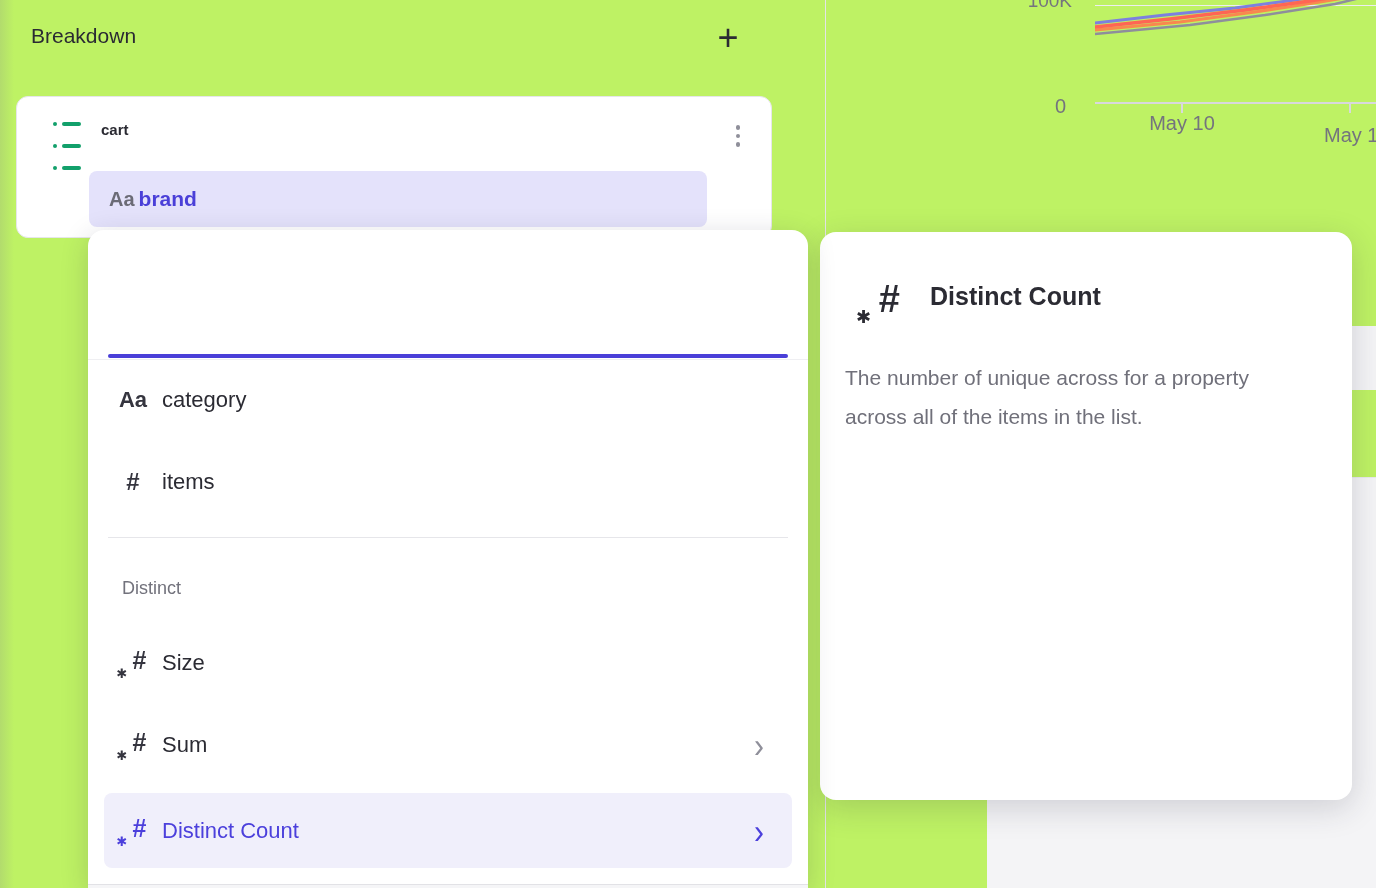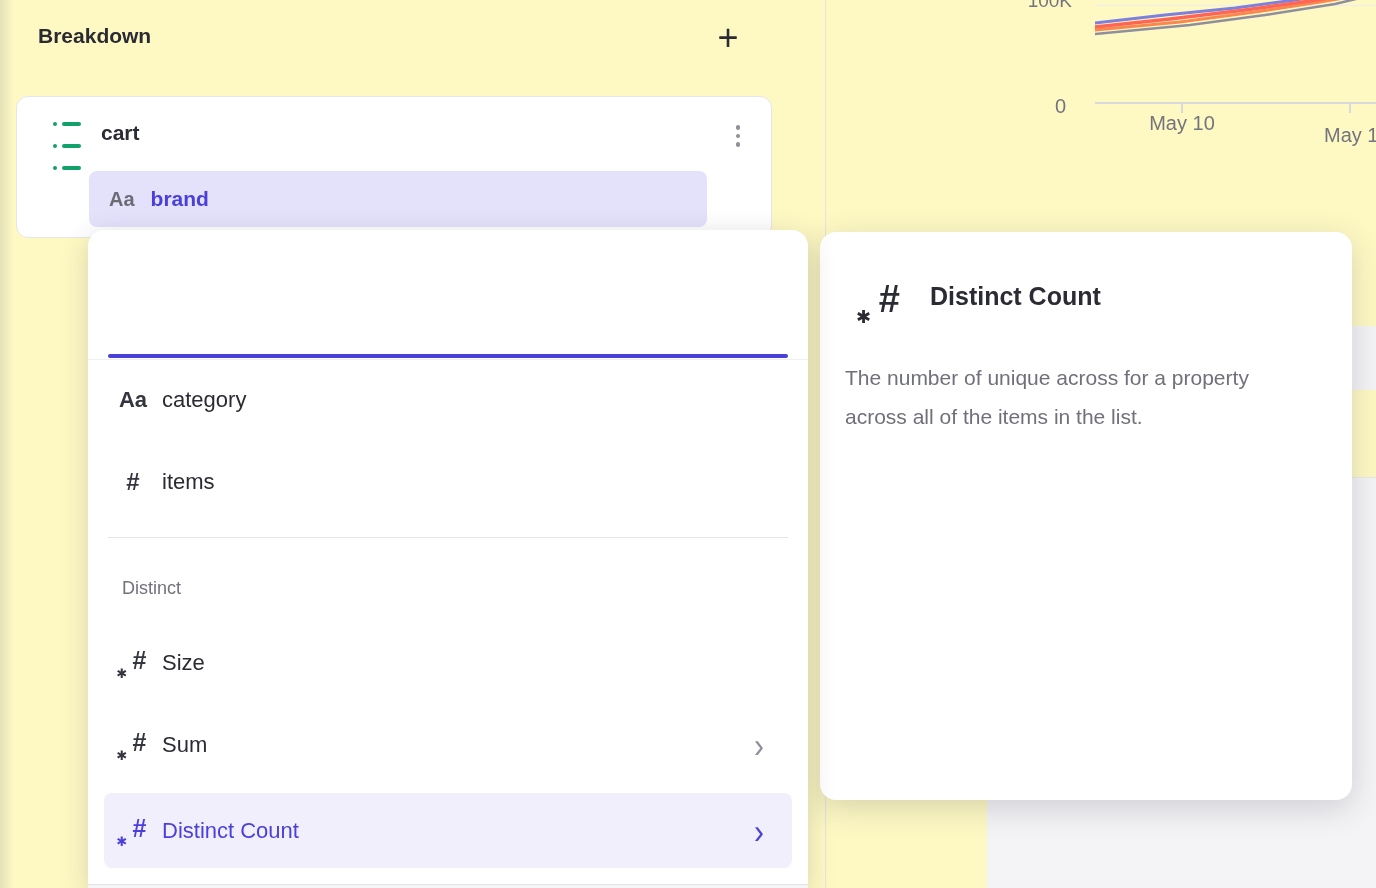--- a/index.html
+++ b/index.html
@@ -1,18 +1,18 @@
 <!DOCTYPE html>
 <html><head>
 <meta charset="utf-8">
 <style>
   * { margin:0; padding:0; box-sizing:border-box; }
   html,body { width:1376px; height:888px; }
   body { font-family:"Liberation Sans","DejaVu Sans",sans-serif; background:#fff; }
-  .page { position:relative; width:1376px; height:888px; background:#fef9c3; overflow:hidden; }
+  .page { position:relative; width:1376px; height:888px; background:#bef264; overflow:hidden; }
 
   
   .left-shadow { position:absolute; left:0; top:0; width:14px; height:888px;
     background:linear-gradient(to right, rgba(130,130,145,0.20), rgba(130,130,145,0)); }
 
   
   .v-divider { position:absolute; left:825px; top:0; width:1px; height:888px; background:#e4e4e8; }
 
   
   .bg-band-header { position:absolute; left:826px; top:326px; width:550px; height:64px; background:#f4f4f6; }
@@ -28,40 +28,40 @@
   .chart-axis { position:absolute; left:1095px; top:102px; width:281px; height:2px; background:#d8d8dd; }
   .chart-tick1 { position:absolute; left:1181px; top:104px; width:2px; height:9px; background:#d8d8dd; }
   .chart-tick2 { position:absolute; left:1349px; top:104px; width:2px; height:9px; background:#d8d8dd; }
   .chart-xlabel1 { position:absolute; left:1140px; top:112px; width:84px; text-align:center;
     font-size:20px; color:#74747e; }
   .chart-xlabel2 { position:absolute; left:1324px; top:124px; width:80px; text-align:left;
     font-size:20px; color:#74747e; }
   .chart-lines { position:absolute; left:1095px; top:0; width:281px; height:45px; }
 
   
-  .bd-title { position:absolute; left:38px; top:24px; font-size:21px; font-weight:700; color:#2a2a33; }
+  .bd-title { position:absolute; left:31px; top:24px; font-size:21px; font-weight:400; color:#2a2a33; }
   .add-btn { position:absolute; left:706px; top:16px; width:44px; height:44px; display:flex;
     align-items:center; justify-content:center; cursor:pointer; }
   .add-btn span { font-size:36px; font-weight:300; color:#2b2b33; line-height:1; }
 
   
   .bd-card { position:absolute; left:16px; top:96px; width:756px; height:142px; background:#fff;
     border:1px solid #e6e6ea; border-radius:12px; }
   .list-icon { position:absolute; left:36px; top:25px; width:28px; height:26px; }
   .list-icon .lrow { position:absolute; left:0; width:28px; height:4px; }
   .list-icon .dot { position:absolute; left:0; width:4px; height:4px; border-radius:2px; background:#12a06b; }
   .list-icon .bar { position:absolute; left:9px; width:19px; height:4px; border-radius:2px; background:#12a06b; }
-  .group-name { position:absolute; left:84px; top:24px; font-size:21px; font-weight:600; color:#2b2b33; }
+  .group-name { position:absolute; left:84px; top:24px; font-size:15px; font-weight:600; color:#2b2b33; }
   .kebab { position:absolute; left:707px; top:24px; width:28px; height:30px; display:flex; flex-direction:column;
     align-items:center; justify-content:center; gap:4px; cursor:pointer; }
   .kebab i { width:4.5px; height:4.5px; border-radius:50%; background:#8f8f9a; }
   .brand-pill { position:absolute; left:72px; top:74px; width:618px; height:56px; background:#e4e2fb;
     border-radius:8px; display:flex; align-items:center; cursor:pointer; }
   .brand-pill .type-ic { margin-left:20px; font-size:20px; font-weight:600; color:#6b6b76; }
-  .brand-pill .lbl { margin-left:16px; font-size:21px; font-weight:700; color:#4a3fd8; }
+  .brand-pill .lbl { margin-left:4px; font-size:21px; font-weight:700; color:#4a3fd8; }
 
   
   .dropdown { position:absolute; left:88px; top:230px; width:720px; height:658px; background:#fff;
     border-radius:16px 16px 0 0; box-shadow:0 6px 28px rgba(40,40,60,0.18); z-index:5; }
   .search-box { position:absolute; left:20px; top:23px; width:680px; height:74px; background:#f2f2f4;
     border:none; border-radius:14px; padding:0 26px; font-size:24px; color:#2b2b33; outline:none;
     font-family:"Liberation Sans","DejaVu Sans",sans-serif; }
   .search-box::placeholder { color:#9a9aa4; }
   .tab-indicator { position:absolute; left:20px; top:124px; width:680px; height:4px; background:#4a3fd8; border-radius:2px; }
   .tab-divider { position:absolute; left:0; top:129px; width:720px; height:1px; background:#efeff2; }

